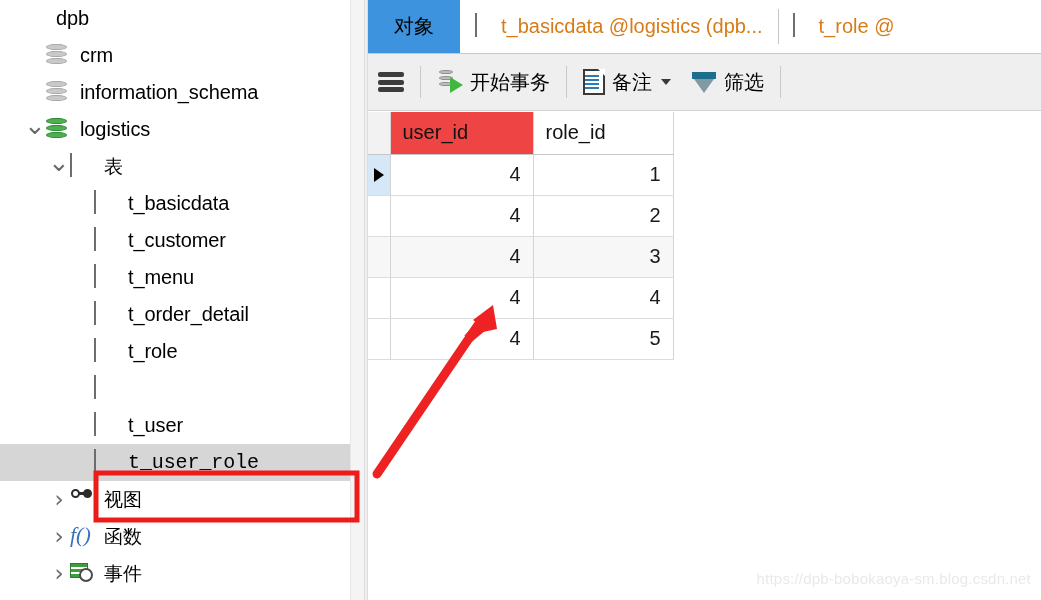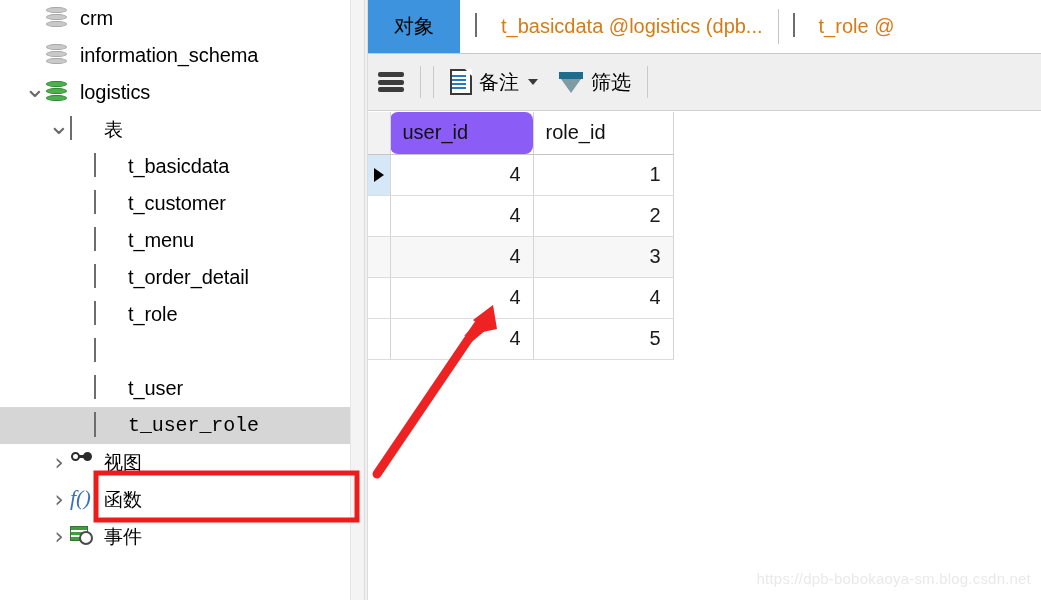--- a/index.html
+++ b/index.html
@@ -421,22 +421,21 @@
   .col-role   { width: 140px; }
   .grid-table th {
     background: #ffffff;
     font-weight: normal;
     text-align: left;
     height: 42px;
     color: #111111;
     border-bottom: 1px solid #c6c6c6;
   }
   .grid-table th.sel-col {
-    background: #8b5cf6;
-    border-radius: 8px;
+    background: #ef4444;
   }
   .grid-table th.col-gutter {
     background: #f2f2f2;
   }
   .grid-table td.num {
     text-align: right;
   }
   .grid-table tr.alt td { background: #f7f7f7; }
   .grid-table td.col-gutter {
     background: #ffffff;
@@ -473,20 +472,26 @@
     letter-spacing: 0.2px;
   }
 </style>
 </head>
 <body>
 
 <div class="app">
 
   <div class="sidebar">
     <div class="tree" id="tree-host">
+        <div class="tree-row">
+          <span style="display: inline-block; width: 0px;"></span>
+          <span class="twisty"></span>
+          <span class="ico"><span class="ico-root"></span></span>
+          <span class="tree-label">dpb</span>
+        </div>
         <div class="tree-row">
           <span style="display: inline-block; width: 24px;"></span>
           <span class="twisty"></span>
           <span class="ico"><span class="ico-db"><i></i><i></i><i></i></span></span>
           <span class="tree-label">crm</span>
         </div>
         <div class="tree-row">
           <span style="display: inline-block; width: 24px;"></span>
           <span class="twisty"></span>
           <span class="ico"><span class="ico-db"><i></i><i></i><i></i></span></span>
@@ -593,20 +598,28 @@
 
     <div class="toolbar">
       <div class="tb-item">
         <span class="ico-hamburger">
           <i></i>
             <i></i>
             <i></i>
         </span>
       </div>
       <div class="tb-sep"></div>
+      <div class="tb-item">
+        <span class="ico-trans">
+            <i></i>
+            <i></i>
+            <i></i>
+          </span>
+        <span class="tb-label">开始事务</span>
+      </div>
       <div class="tb-sep"></div>
       <div class="tb-item">
         <span class="ico-note"></span>
         <span class="tb-label">备注</span>
         <span class="caret"></span>
       </div>
       <div class="tb-item">
         <span class="ico-filter"></span>
         <span class="tb-label">筛选</span>
       </div>

